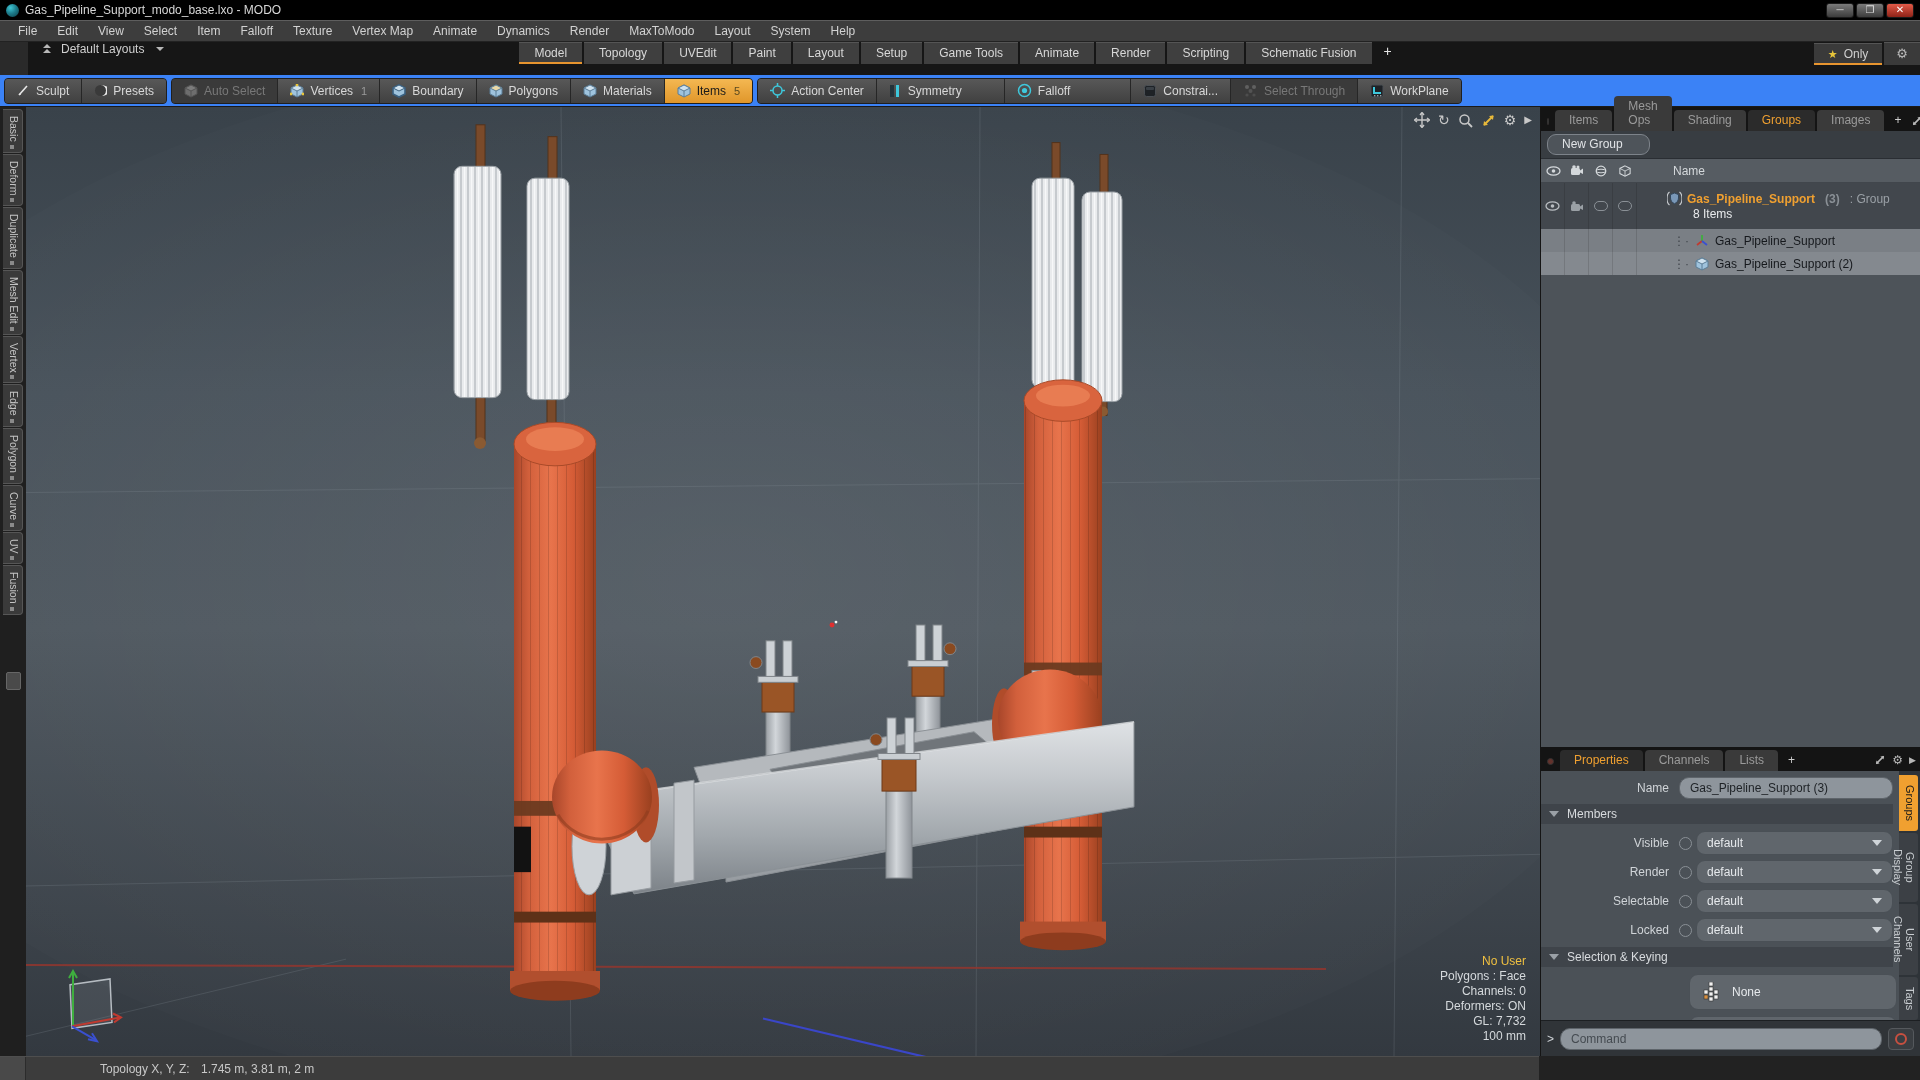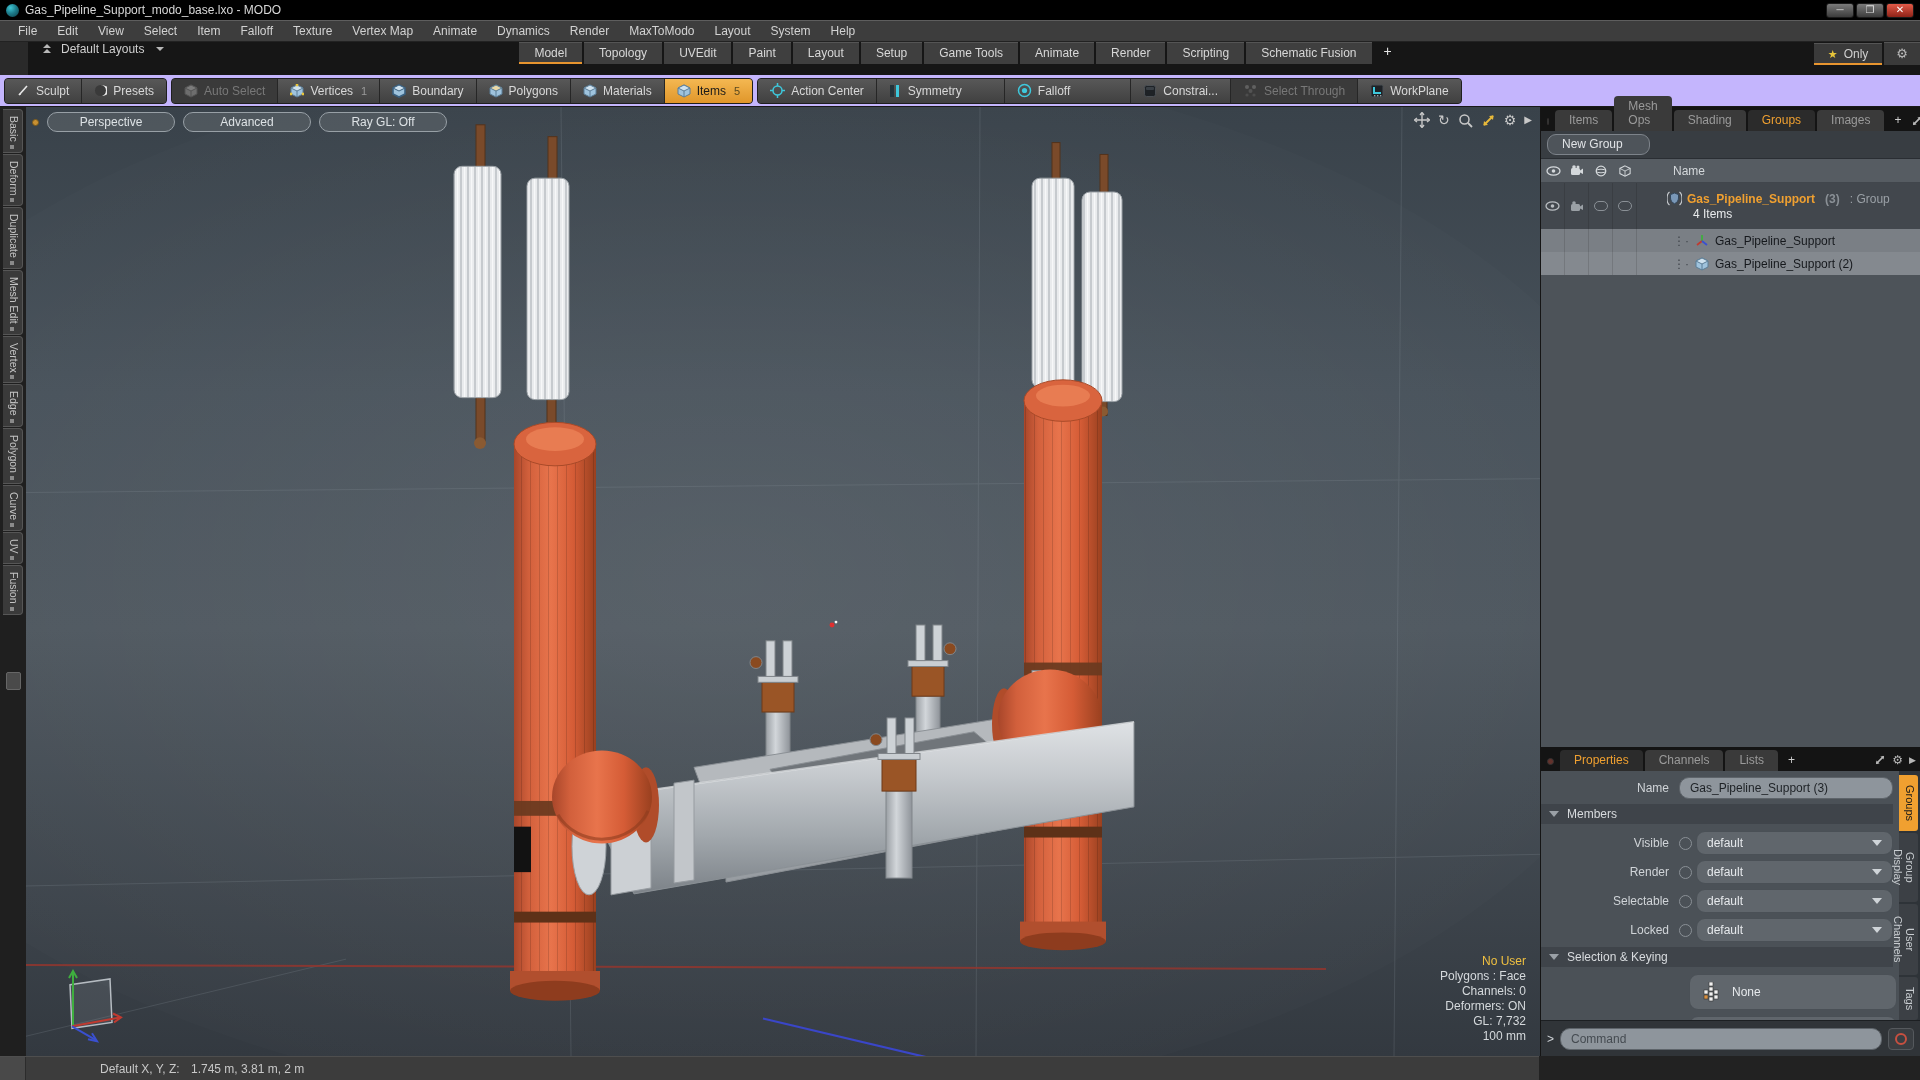--- a/index.html
+++ b/index.html
@@ -28,21 +28,21 @@
   .caret-down { display:inline-block; width:0; height:0; border-left:4px solid transparent; border-right:4px solid transparent; border-top:4px solid #b8b8b8; margin-left:4px; }
   .layout-tabs { display:flex; margin-left:345px; }
   .ltab { background:#3f3f3f; color:#d8d8d8; padding:3px 15px 4px; margin-right:2px; border-top:1px solid #555; }
   .ltab.active { border-bottom:2px solid #e8952f; padding-bottom:2px; }
   .ltab.addtab { background:transparent; border:none; color:#e6e6e6; font-size:14px; padding:1px 10px; }
   .layout-right { margin-left:auto; display:flex; align-items:flex-end; }
   .only-btn { background:#3a3a3a; border-top:1px solid #555; padding:3px 14px 2px; color:#cfcfcf; border-bottom:2px solid #e8952f; display:flex; gap:6px; align-items:center; }
   .star { color:#e8c53a; font-size:11px; }
   .gearbox { padding:3px 12px 4px; color:#b8b8b8; font-size:13px; background:#3a3a3a; margin-left:2px; border-top:1px solid #555; }
   
-  .toolbar { height:32px; background:#c4b5fd; border-bottom:1px solid #1a1a1a; display:flex; align-items:center; padding:0 4px; gap:4px; flex:0 0 auto; }
+  .toolbar { height:32px; background:#3b82f6; border-bottom:1px solid #1a1a1a; display:flex; align-items:center; padding:0 4px; gap:4px; flex:0 0 auto; }
   .tgroup { display:flex; background:#3a3a3a; border:1px solid #1f1f1f; border-radius:4px; overflow:hidden; }
   .tbtn { display:flex; align-items:center; gap:6px; padding:0 12px; height:24px; background:linear-gradient(#585858,#404040); color:#d8d8d8; border-right:1px solid #262626; white-space:nowrap; }
   .tbtn:last-child { border-right:none; }
   .tbtn.active { background:linear-gradient(#f4b852,#e0962a); color:#1a1a1a; }
   .tbtn.disabled { background:#3a3a3a; color:#787878;text-align:right; }
   .tbtn.disabled svg { opacity:.4; filter:grayscale(1); }
   .shortcut { color:#9a9a9a; font-size:11px; margin-left:2px; }
   .tbtn.active .shortcut { color:#5a4a20; }
   
   .main { flex:1; display:flex; min-height:0; }
@@ -491,26 +491,20 @@
           <path d="M44 888 L84 882 L86 926 L46 932 Z" fill="rgba(190,196,202,.12)" stroke="#b6bcc2" stroke-width="1.5"></path>
           <path d="M47 876 L47 930" stroke="#3fae3f" stroke-width="2"></path>
             <path d="M43 881 L47 874 L51 881" fill="none" stroke="#3fae3f" stroke-width="2"></path>
           <path d="M46 930 L94 921" stroke="#c03a30" stroke-width="2"></path>
             <path d="M87 917 L95 921 L88 926" fill="none" stroke="#c03a30" stroke-width="2"></path>
           <path d="M46 930 L70 944" stroke="#3a50d0" stroke-width="2"></path>
             <path d="M62 943 L71 945 L66 937" fill="none" stroke="#3a50d0" stroke-width="2"></path>
         </g>
       </svg>
 
-      <div class="vp-header">
-        <span class="vp-dot"></span>
-        <span class="pill">Perspective</span>
-        <span class="pill">Advanced</span>
-        <span class="pill">Ray GL: Off</span>
-      </div>
 
       <div class="vp-nav">
         <svg width="16" height="16" viewBox="0 0 16 16">
             <path d="M8 1 L8 15 M1 8 L15 8" stroke="#c8c8c8" stroke-width="1.4"></path>
             <path d="M6 3 L8 0.5 L10 3 M6 13 L8 15.5 L10 13 M3 6 L0.5 8 L3 10 M13 6 L15.5 8 L13 10" fill="none" stroke="#c8c8c8" stroke-width="1.4"></path>
           </svg>
         <span class="glyph">↻</span>
         <svg width="15" height="15" viewBox="0 0 15 15">
             <circle cx="6.5" cy="6.5" r="4.5" fill="none" stroke="#c8c8c8" stroke-width="1.5"></circle>
             <path d="M10 10 L14 14" stroke="#c8c8c8" stroke-width="1.8"></path>
@@ -611,21 +605,21 @@
             <span style="display:flex; align-items:center; gap:5px;">
               <svg width="15" height="15" viewBox="0 0 15 15">
                   <path d="M2.5 1 A4 7 0 0 0 2.5 14" fill="none" stroke="#c8ccd0" stroke-width="1.2"></path>
                   <path d="M12.5 1 A4 7 0 0 1 12.5 14" fill="none" stroke="#c8ccd0" stroke-width="1.2"></path>
                   <path d="M7.5 2 L11.5 3.6 V7 C11.5 9.8 9.6 11.8 7.5 12.8 C5.4 11.8 3.5 9.8 3.5 7 V3.6 Z" fill="#7a98b8" stroke="#33475c"></path>
                 </svg>
               <span class="nm">Gas_Pipeline_Support</span>
               <span class="cnt">(3)</span>
               <span class="typ">: Group</span>
             </span>
-            <div class="sub">4 Items</div>
+            <div class="sub">8 Items</div>
           </span>
         </div>
 
         <div class="trow crow crow1">
           <span class="cell"></span>
             <span class="cell"></span>
             <span class="cell"></span>
             <span class="cell"></span>
           <span class="name-cell" style="padding-left:36px; gap:6px;">
             <span class="guide">⋮·</span>
@@ -752,20 +746,20 @@
             <span class="ring"></span>
           </span>
       </div>
     </div>
   </div>
 
   <div class="statusbar">
     <div class="status-left">
       <div class="status-sq"></div>
       <div class="status-text">
-        <span>Default X, Y, Z:</span>
+        <span>Topology X, Y, Z:</span>
         <span class="val">1.745 m, 3.81 m, 2 m</span>
       </div>
     </div>
     <div class="status-right"></div>
   </div>
 
 </div>
 
 </body></html>

